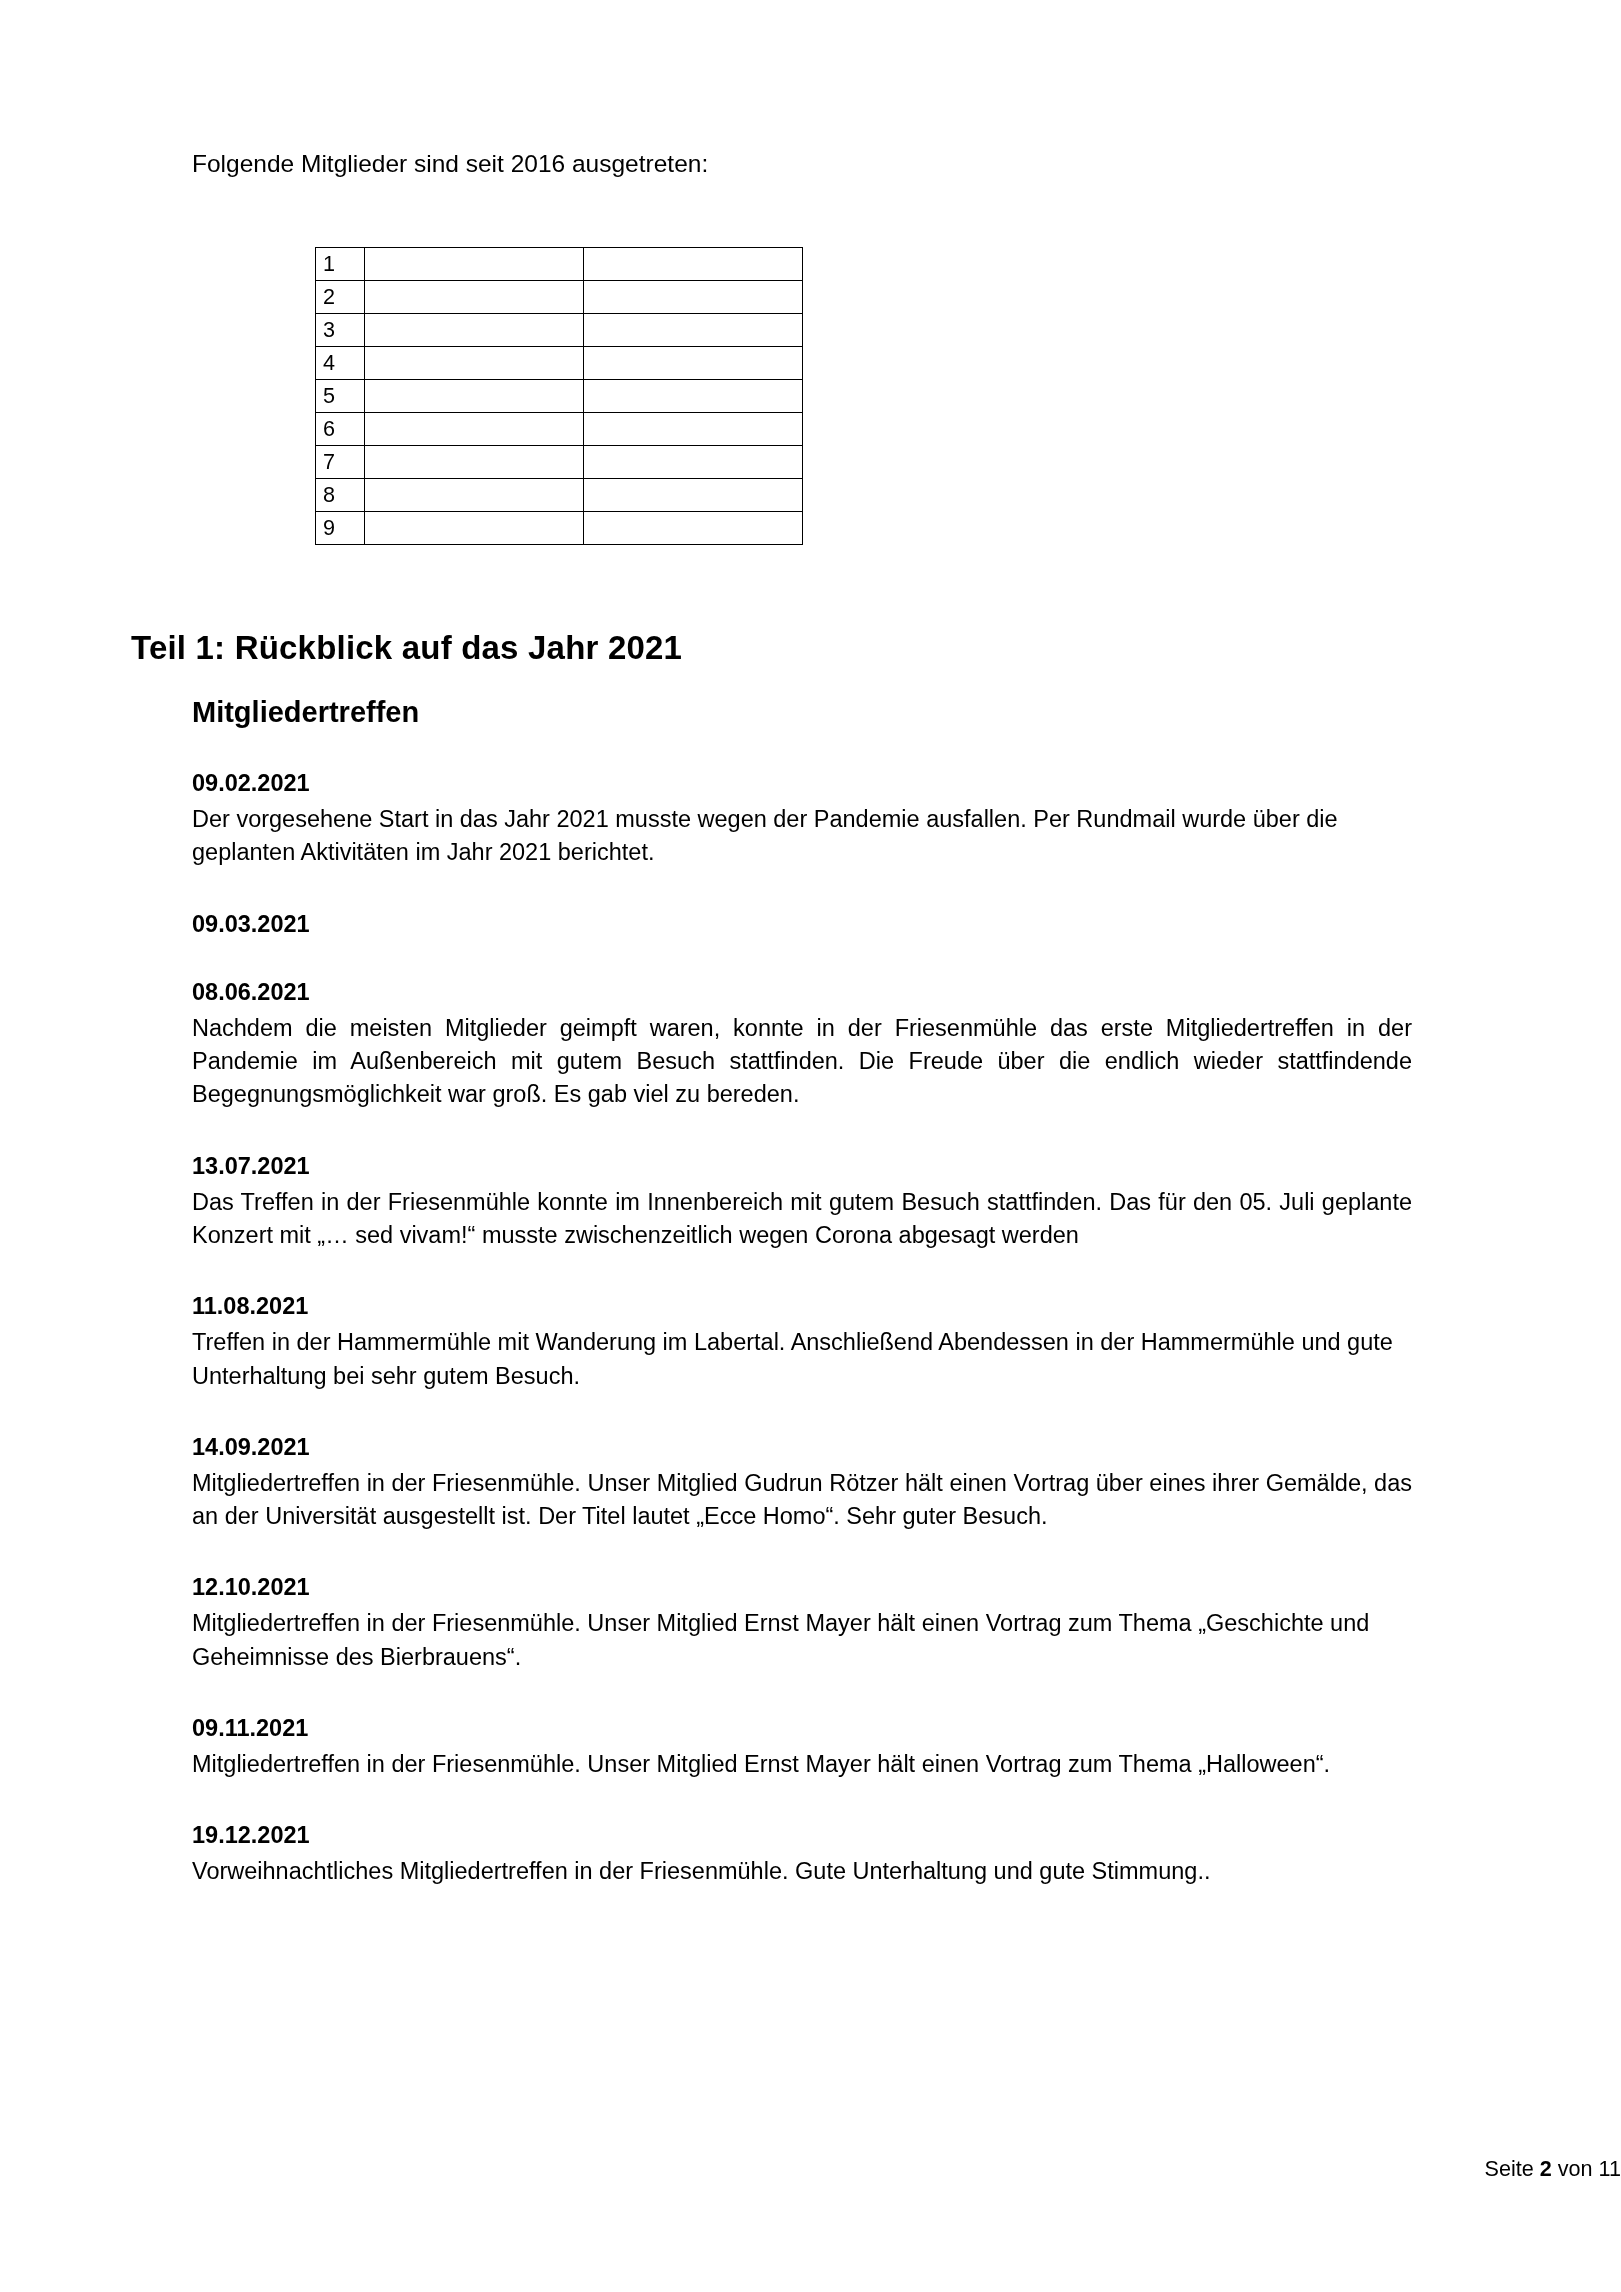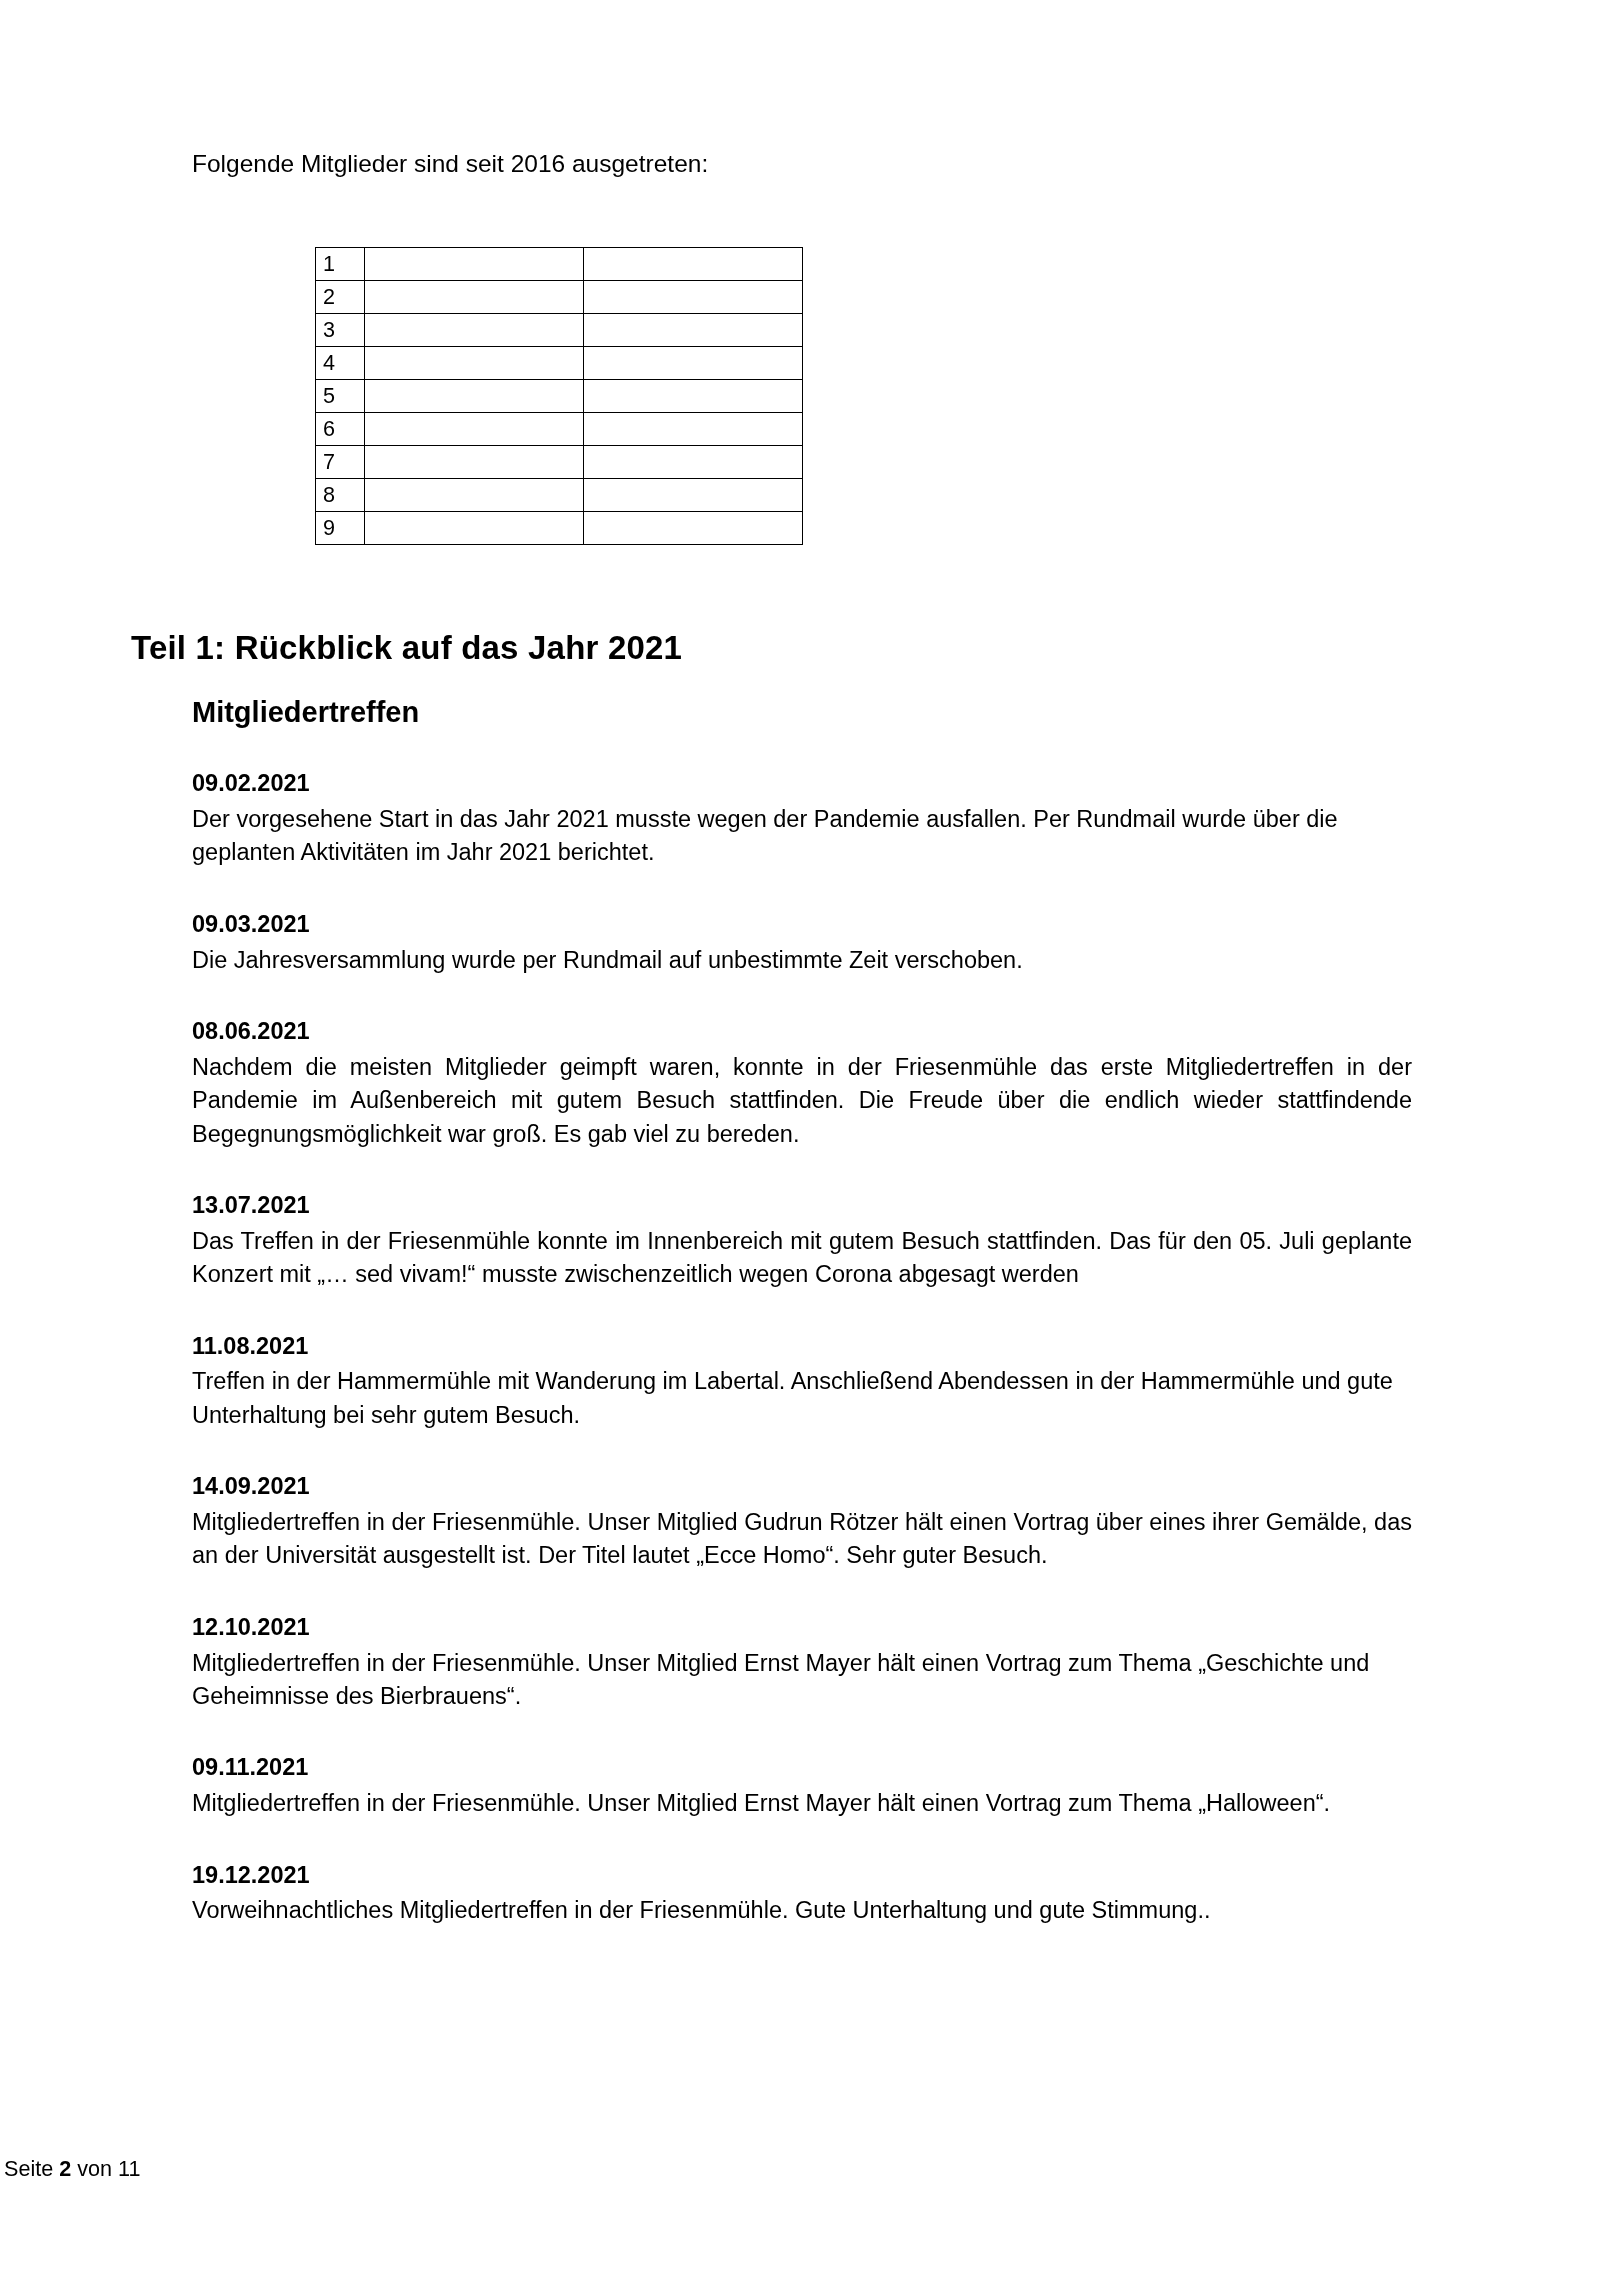--- a/index.html
+++ b/index.html
@@ -77,24 +77,24 @@
     font-size: 23.5px;
     line-height: 1.42;
     margin: 0;
     text-align: justify;
   }
   .entry-text.nojust {
     text-align: left;
   }
   .footer {
     position: absolute;
-    left: 4px;
+    left: 16px;
     right: 0;
     top: 2156px;
-    text-align: left;
+    text-align: right;
     font-size: 21.6px;
   }
   .footer b { font-weight: bold; }
 </style>
 </head>
 <body>
 
 <div class="page">
   <div class="content">
 
@@ -156,21 +156,20 @@
 
     <h2 class="section-title">Mitgliedertreffen</h2>
 
     <div class="entry">
       <div class="entry-date">09.02.2021</div>
       <p class="entry-text nojust">Der vorgesehene Start in das Jahr 2021 musste wegen der Pandemie ausfallen. Per Rundmail wurde über die geplanten Aktivitäten im Jahr 2021 berichtet.</p>
     </div>
 
     <div class="entry">
       <div class="entry-date">09.03.2021</div>
-      <p class="entry-text nojust">Die Jahresversammlung wurde per Rundmail auf unbestimmte Zeit verschoben.</p>
     </div>
 
     <div class="entry">
       <div class="entry-date">08.06.2021</div>
       <p class="entry-text">Nachdem die meisten Mitglieder geimpft waren, konnte in der Friesenmühle das erste Mitgliedertreffen in der Pandemie im Außenbereich mit gutem Besuch stattfinden. Die Freude über die endlich wieder stattfindende Begegnungsmöglichkeit war groß. Es gab viel zu bereden.</p>
     </div>
 
     <div class="entry">
       <div class="entry-date">13.07.2021</div>
       <p class="entry-text">Das Treffen in der Friesenmühle konnte im Innenbereich mit gutem Besuch stattfinden. Das für den 05. Juli geplante Konzert mit „… sed vivam!“ musste zwischenzeitlich wegen Corona abgesagt werden</p>

